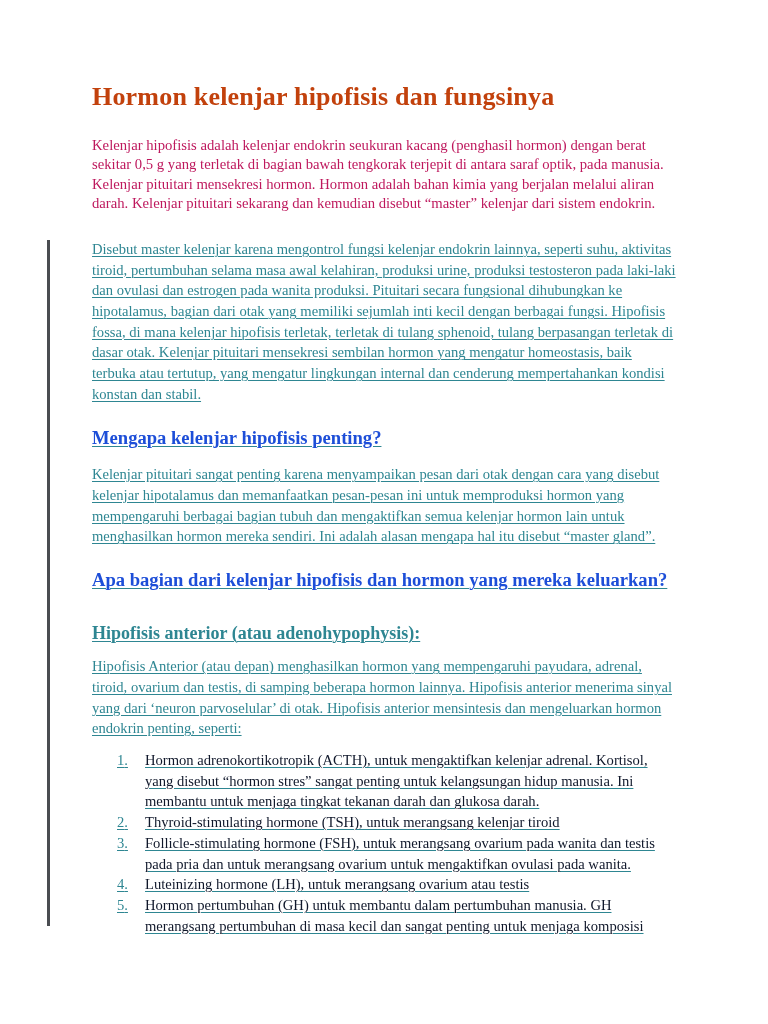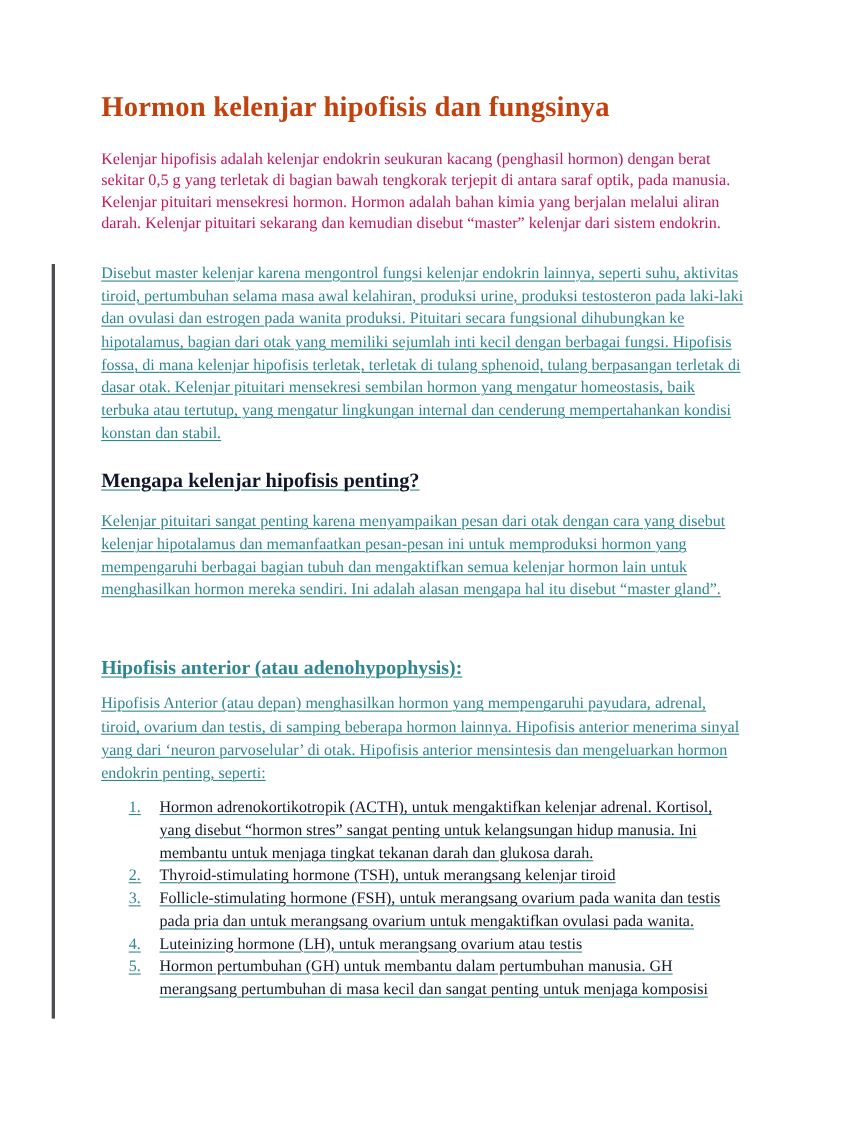--- a/index.html
+++ b/index.html
@@ -75,21 +75,21 @@
   }
 
   .sec-gap { height: 20px; }
   .sec-gap-sm { height: 14px; }
   .sec-gap-xs { height: 11px; }
 
   .teal-heading {
     font-size: 18.6px;
     font-weight: bold;
     line-height: 1.38;
-    color: #0f172a;
+    color: #1d4ed8;
     margin: 0;
     text-decoration: underline;
     text-decoration-color: #2e8692;
     text-underline-offset: 2px;
     text-decoration-thickness: 1.4px;
   }
 
   .teal-subheading {
     font-size: 18px;
     font-weight: bold;
@@ -153,20 +153,21 @@
       <div class="sec-gap"></div>
 
       <h2 class="teal-heading">Mengapa kelenjar hipofisis penting?</h2>
 
       <div class="sec-gap-sm"></div>
 
       <p class="teal-para">Kelenjar pituitari sangat penting karena menyampaikan pesan dari otak dengan cara yang disebut kelenjar hipotalamus dan memanfaatkan pesan-pesan ini untuk memproduksi hormon yang mempengaruhi berbagai bagian tubuh dan mengaktifkan semua kelenjar hormon lain untuk menghasilkan hormon mereka sendiri. Ini adalah alasan mengapa hal itu disebut “master gland”.</p>
 
       <div class="sec-gap"></div>
 
+      <h2 class="teal-heading">Apa bagian dari kelenjar hipofisis dan hormon yang mereka keluarkan?</h2>
 
       <div class="sec-gap-sm"></div>
 
 
       <div class="sec-gap-sm"></div>
 
       <h3 class="teal-subheading">Hipofisis anterior (atau adenohypophysis):</h3>
 
       <div class="sec-gap-xs"></div>
 

